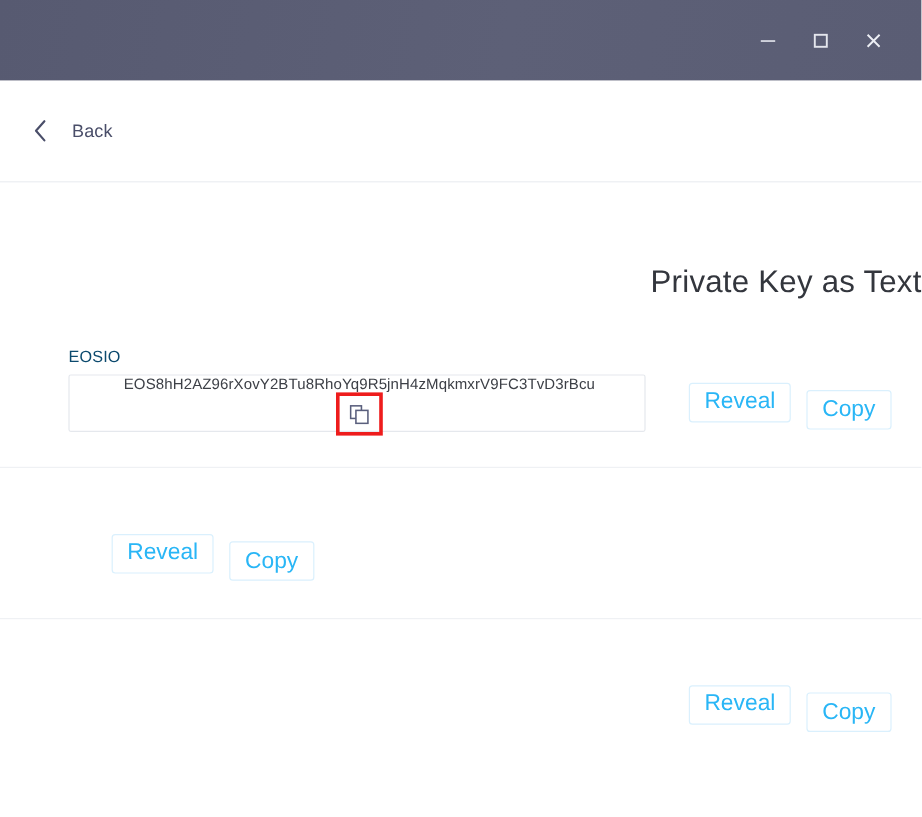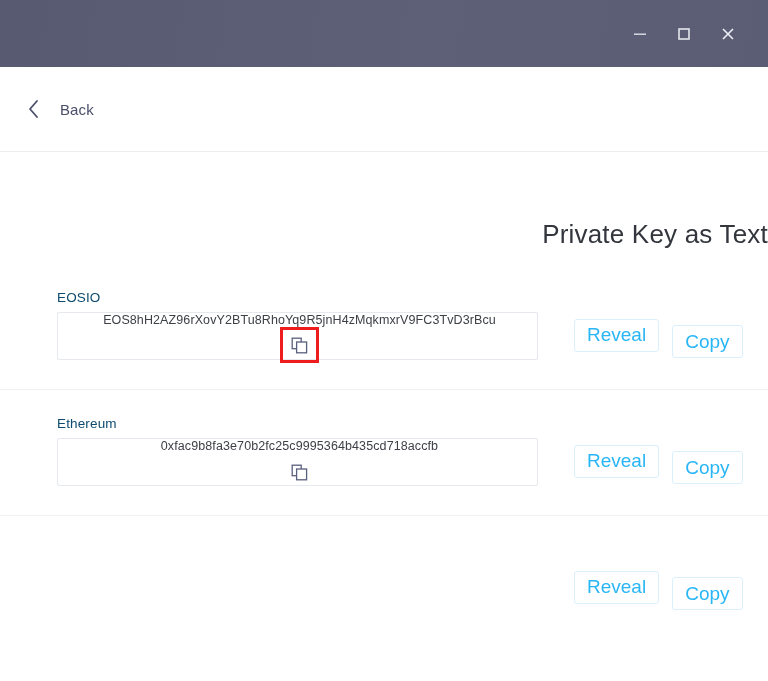--- a/index.html
+++ b/index.html
@@ -215,34 +215,20 @@
       <div class="btn">Reveal</div>
       <div class="btn">Copy</div>
     </div>
   </div>
 
   <div class="row-spacer"></div>
   <div class="row-sep"></div>
   <div class="row-spacer"></div>
 
   <div class="key-row">
-    <div class="field-block">
-      <div class="field-label">Ethereum</div>
-      <div class="field-box">
-        <span class="field-value">0xfac9b8fa3e70b2fc25c9995364b435cd718accfb</span>
-        <span class="copy-icon-wrap">
-          <span>
-            <svg width="17" height="17" viewBox="0 0 17 17">
-              <rect x="1.2" y="1.2" width="9" height="10.5" fill="#ffffff" stroke="#5a5f7d" stroke-width="1.3"></rect>
-              <rect x="5.6" y="5" width="10" height="10.8" fill="#ffffff" stroke="#5a5f7d" stroke-width="1.3"></rect>
-            </svg>
-          </span>
-        </span>
-      </div>
-    </div>
     <div class="actions">
       <div class="btn">Reveal</div>
       <div class="btn">Copy</div>
     </div>
   </div>
 
   <div class="row-spacer"></div>
   <div class="row-sep"></div>
   <div class="row-spacer"></div>
 

